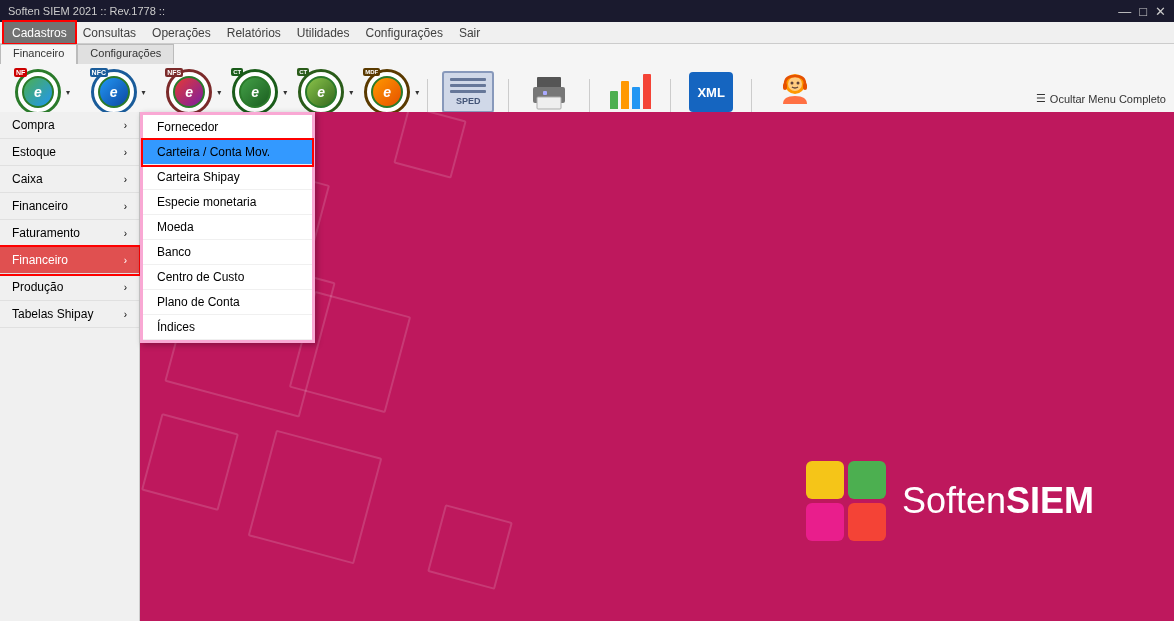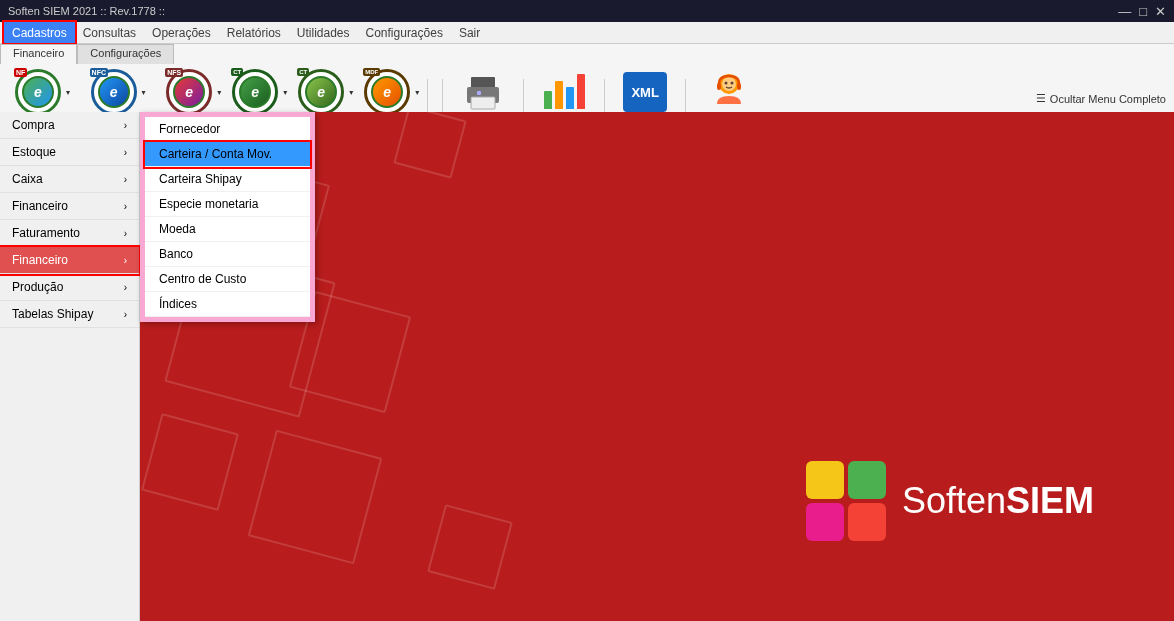--- a/index.html
+++ b/index.html
@@ -30,21 +30,21 @@
     }
     .menu-item {
       padding: 2px 8px;
       cursor: pointer;
       font-size: 12px;
       color: #404040;
       height: 100%;
       display: flex;
       align-items: center;
     }
-    .menu-item.active { background: #3b82f6; color: white; outline: 2px solid red; }
+    .menu-item.active { background: #737373; color: white; outline: 2px solid red; }
 
     
     .toolbar {
       background: #f5f5f5;
       height: 90px;
       display: flex;
       align-items: center;
       padding: 4px 8px;
       border-bottom: 1px solid #ccc;
       gap: 4px;
@@ -132,41 +132,41 @@
     .sidebar-item.active { background: #e05050; color: white; outline: 2px solid red; }
     .sidebar-item .arrow { font-size: 10px; }
 
     
     .dropdown-menu {
       position: absolute;
       top: 112px;
       left: 140px;
       width: 175px;
       background: white;
-      border: 5px solid #f9a8d4;
+      border: 3px solid #f9a8d4;
       box-shadow: 2px 2px 6px rgba(0,0,0,0.3);
       z-index: 100;
     }
     .dropdown-item {
       padding: 5px 14px;
       cursor: pointer;
       font-size: 12px;
       color: #000;
       border-bottom: 1px solid #f0f0f0;
     }
     .dropdown-item.active { background: #3399ff; color: #000000; outline: 2px solid red; }
 
     
     .main-content {
       position: absolute;
       top: 112px;
       left: 140px;
       right: 0;
       bottom: 0;
-      background: #b91c1c;
+      background: #be185d;
       overflow: hidden;
       text-decoration: underline;
     }
 
     
     .bg-pattern {
       position: absolute;
       inset: 0;
       overflow: hidden;
     }
@@ -347,20 +347,29 @@
           <div class="nfe-inner" style="background:linear-gradient(135deg,#ff9800,#e65100)">e</div>
           <span class="nfe-badge" style="background:#5a3a00; font-size:6px;">MDF</span>
         </div>
         <span class="dropdown-arrow">▾</span>
       </div>
       <span class="icon-label">MDF-e</span>
     </div>
 
     <div class="toolbar-separator"></div>
 
+    <div class="toolbar-icon-group">
+      <div style="width:52px;height:42px;background:#d0d8e8;border:2px solid #8899bb;border-radius:3px;display:flex;flex-direction:column;align-items:center;justify-content:center;gap:3px;">
+        <div style="width:36px;height:3px;background:#667799;border-radius:1px;"></div>
+        <div style="width:36px;height:3px;background:#667799;border-radius:1px;"></div>
+        <div style="width:36px;height:3px;background:#667799;border-radius:1px;"></div>
+        <div style="font-size:9px;color:#445577;font-weight:bold;">SPED</div>
+      </div>
+      <span class="icon-label">SPED</span>
+    </div>
 
     <div class="toolbar-separator"></div>
 
     <div class="toolbar-icon-group">
       <div style="width:44px;height:42px;display:flex;flex-direction:column;align-items:center;justify-content:center;">
         <svg width="40" height="38" viewBox="0 0 40 38">
           <rect x="8" y="4" width="24" height="12" rx="1" fill="#555"></rect>
           <rect x="4" y="14" width="32" height="16" rx="2" fill="#777"></rect>
           <rect x="8" y="24" width="24" height="12" rx="1" fill="#eee" stroke="#aaa" stroke-width="1"></rect>
           <rect x="14" y="18" width="4" height="4" rx="1" fill="#aaf"></rect>
@@ -457,20 +466,21 @@
 </div>
 
 <div class="dropdown-menu">
   <div class="dropdown-item">Fornecedor</div>
   <div class="dropdown-item active">Carteira / Conta Mov.</div>
   <div class="dropdown-item">Carteira Shipay</div>
   <div class="dropdown-item">Especie monetaria</div>
   <div class="dropdown-item">Moeda</div>
   <div class="dropdown-item">Banco</div>
   <div class="dropdown-item">Centro de Custo</div>
+  <div class="dropdown-item">Plano de Conta</div>
   <div class="dropdown-item">Índices</div>
 </div>
 
 <div class="main-content">
 
   <div class="bg-pattern">
 
     <div class="bg-square" style="width:120px;height:120px;top:20px;left:20px;"></div>
     <div class="bg-square" style="width:90px;height:90px;top:60px;left:90px;"></div>
     <div class="bg-square" style="width:140px;height:140px;top:150px;left:40px;"></div>

